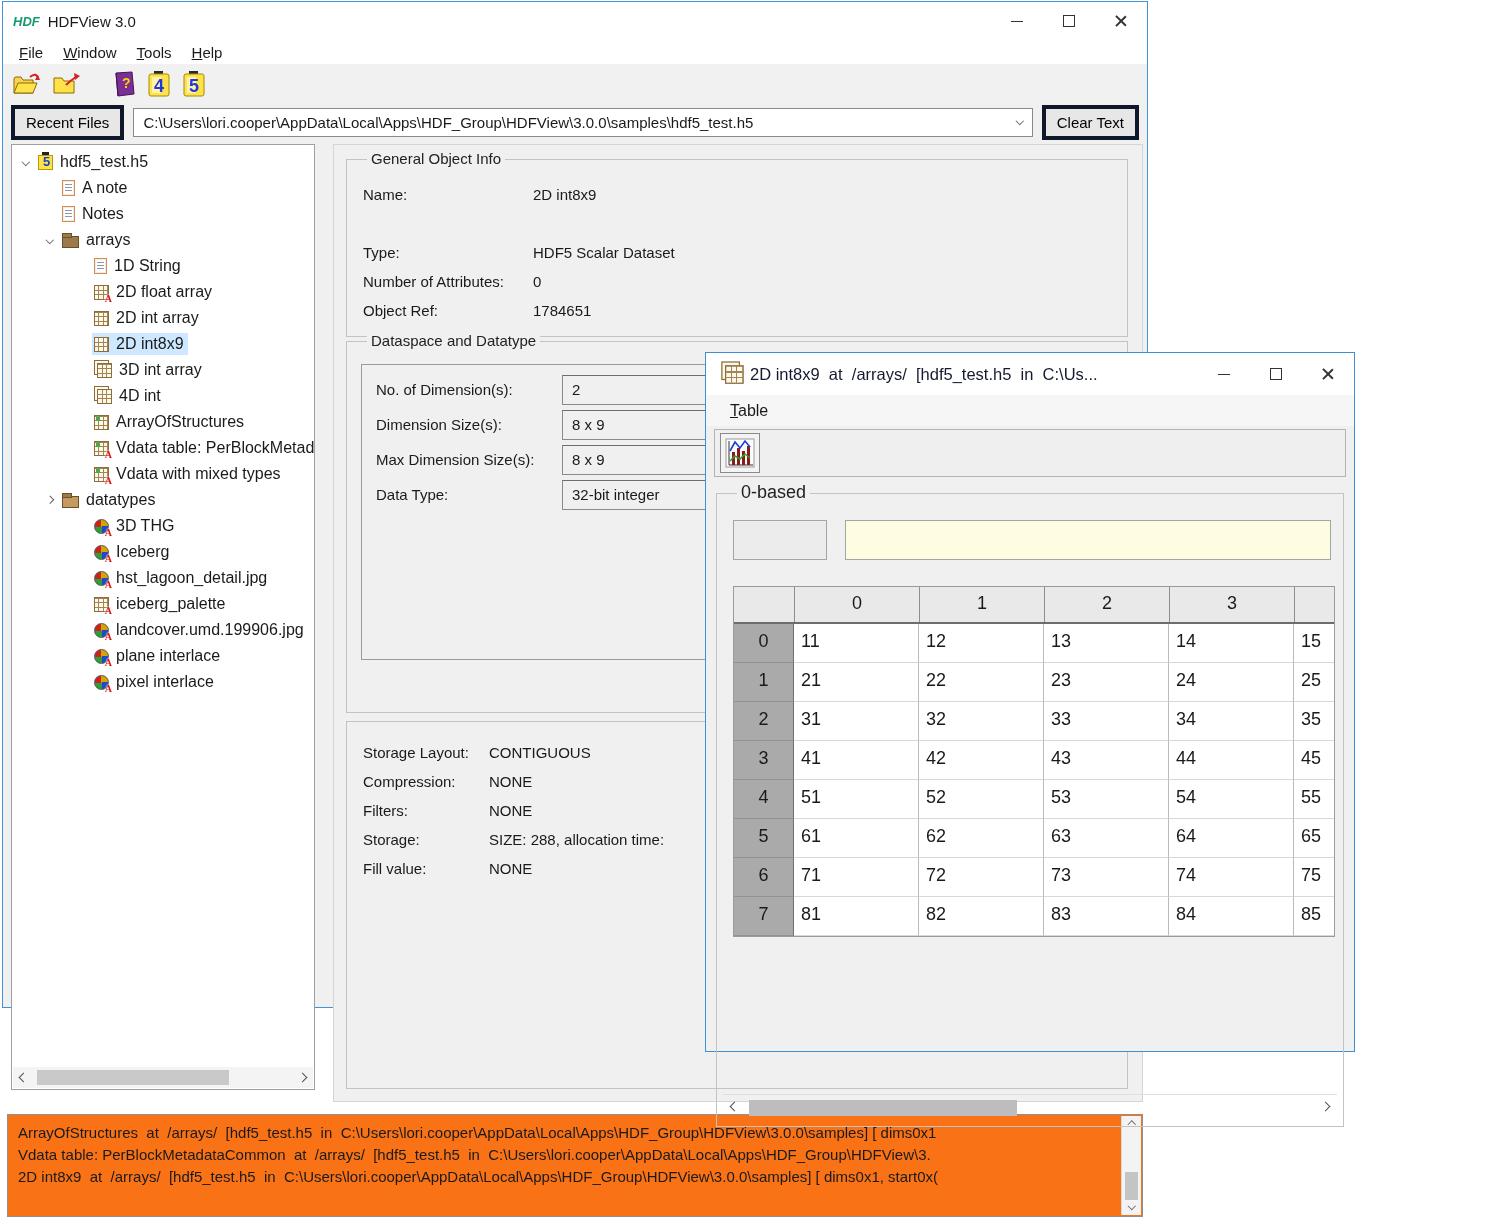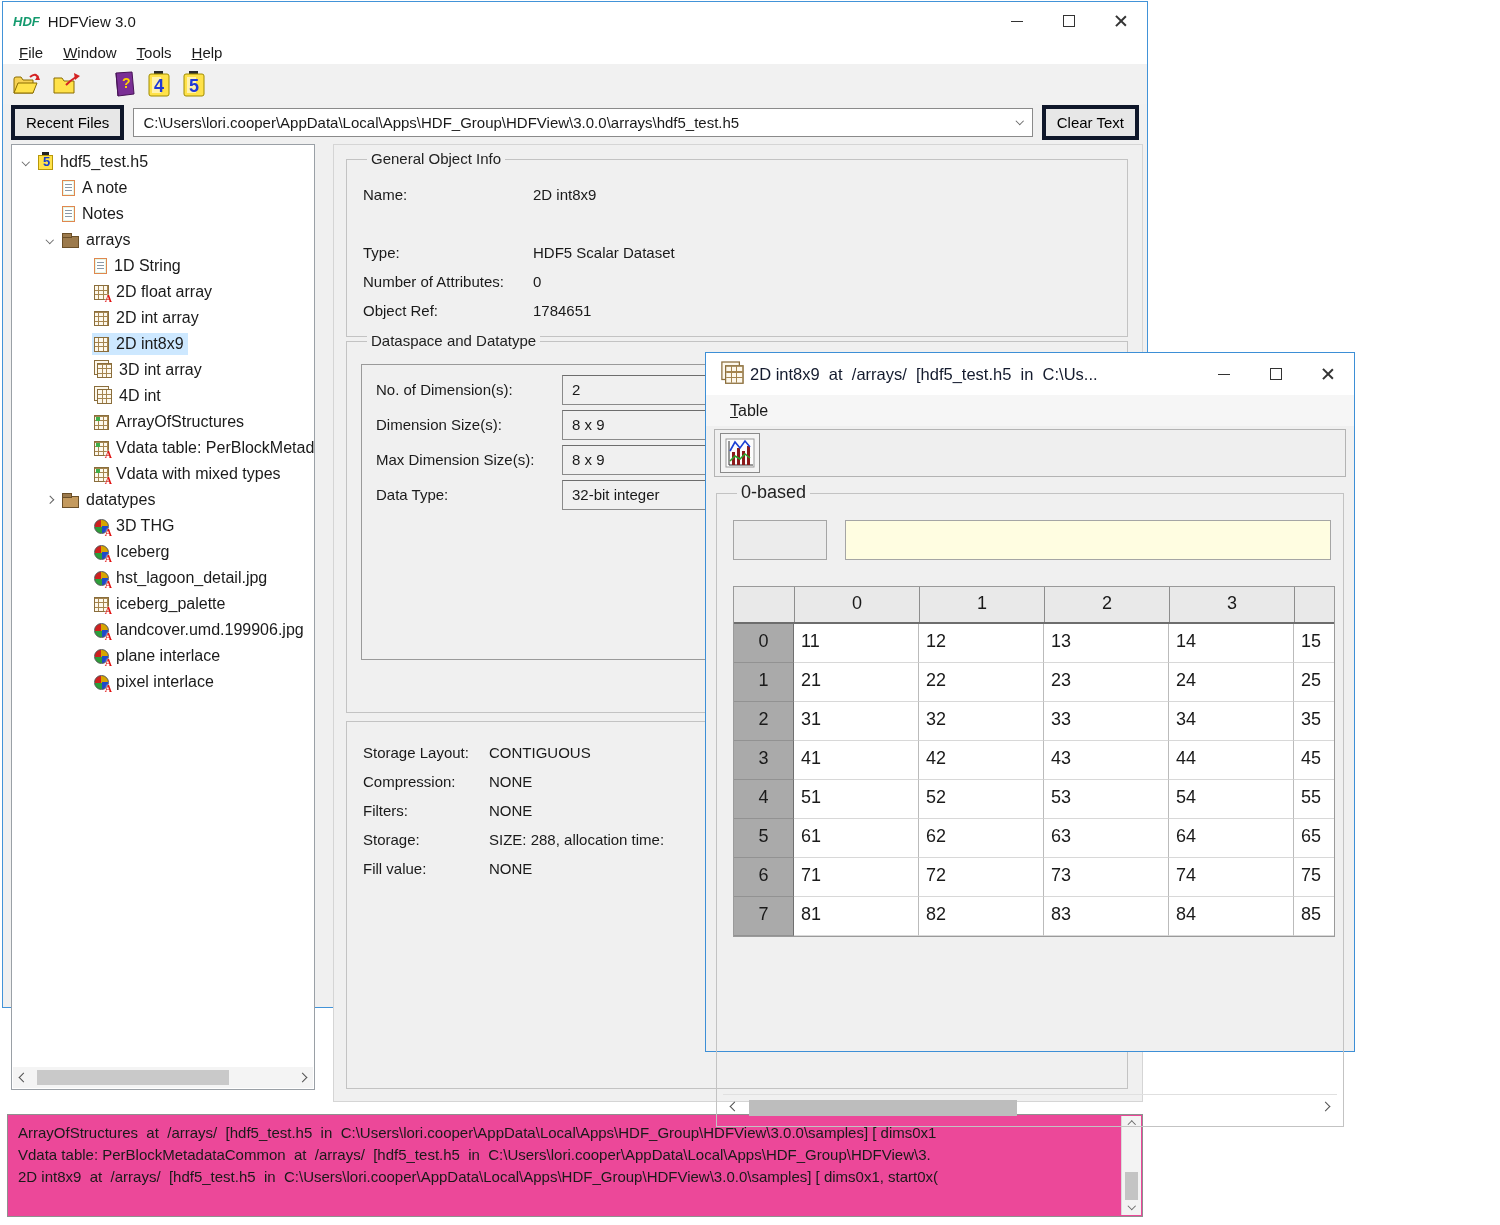--- a/index.html
+++ b/index.html
@@ -109,21 +109,21 @@
   .frow { position:absolute; left:0; right:0; height:32px; }
   .frow .k { position:absolute; left:14px; top:6px; font-size:15px; white-space:nowrap; }
   .tfield { position:absolute; left:200px; top:0; width:290px; height:30px; background:#f0f0f0;
             border:1px solid #8a8a8a; border-top-color:#6d6d6d; font-size:15px;
             padding:5px 9px; white-space:nowrap; overflow:hidden; }
   .storrow .k { left:16px; }
   .storrow .v { left:142px; }
 
   
   .log-area { position:absolute; left:4px; top:1112px; width:1136px; height:103px;
-              background:#ec4899; border:1px solid #8f8f8f; padding:7px 26px 6px 10px; overflow:hidden; }
+              background:#f97316; border:1px solid #8f8f8f; padding:7px 26px 6px 10px; overflow:hidden; }
   .log-line { font-size:15px; line-height:22px; white-space:pre; }
   .log-vscroll { position:absolute; right:1px; top:1px; bottom:1px; width:20px; background:#f3f3f3;
                  border-left:1px solid #d9d9d9; }
   .log-vscroll .arr { position:absolute; left:0; width:100%; height:18px; display:flex;
                       align-items:center; justify-content:center; }
   .log-thumb { position:absolute; left:3px; top:56px; width:13px; height:28px; background:#c4c4c4; }
 
   
   .c-titlebar { position:absolute; left:0; top:0; right:0; height:42px; background:#fff;
                 display:flex; align-items:center; padding-left:16px; }
@@ -228,21 +228,21 @@
         <rect x="3" y="4" width="20" height="22" rx="2" fill="#ffe24a" stroke="#a08c00"></rect>
         <rect x="6" y="7" width="9" height="16" fill="#fff" opacity="0.55"></rect>
         <text x="8" y="22" font-size="18" font-weight="bold" fill="#2038d8">5</text>
       </svg>
     </button>
   </div>
 
   <div class="filebar">
     <button class="btn">Recent Files</button>
     <div class="combo">
-      <span class="combo-text">C:\Users\lori.cooper\AppData\Local\Apps\HDF_Group\HDFView\3.0.0\arrays\hdf5_test.h5</span>
+      <span class="combo-text">C:\Users\lori.cooper\AppData\Local\Apps\HDF_Group\HDFView\3.0.0\samples\hdf5_test.h5</span>
       <span class="chev down sm" style="margin-top:-3px;"></span>
     </div>
     <button class="btn">Clear Text</button>
   </div>
 
   <div class="tree-panel">
     <div style="padding-top:4px;">
       <div class="tree-row lv0">
         <span class="exp"><i class="chev down sm"></i></span>
         <span class="hl"><span class="ico ico-h5file"></span>

